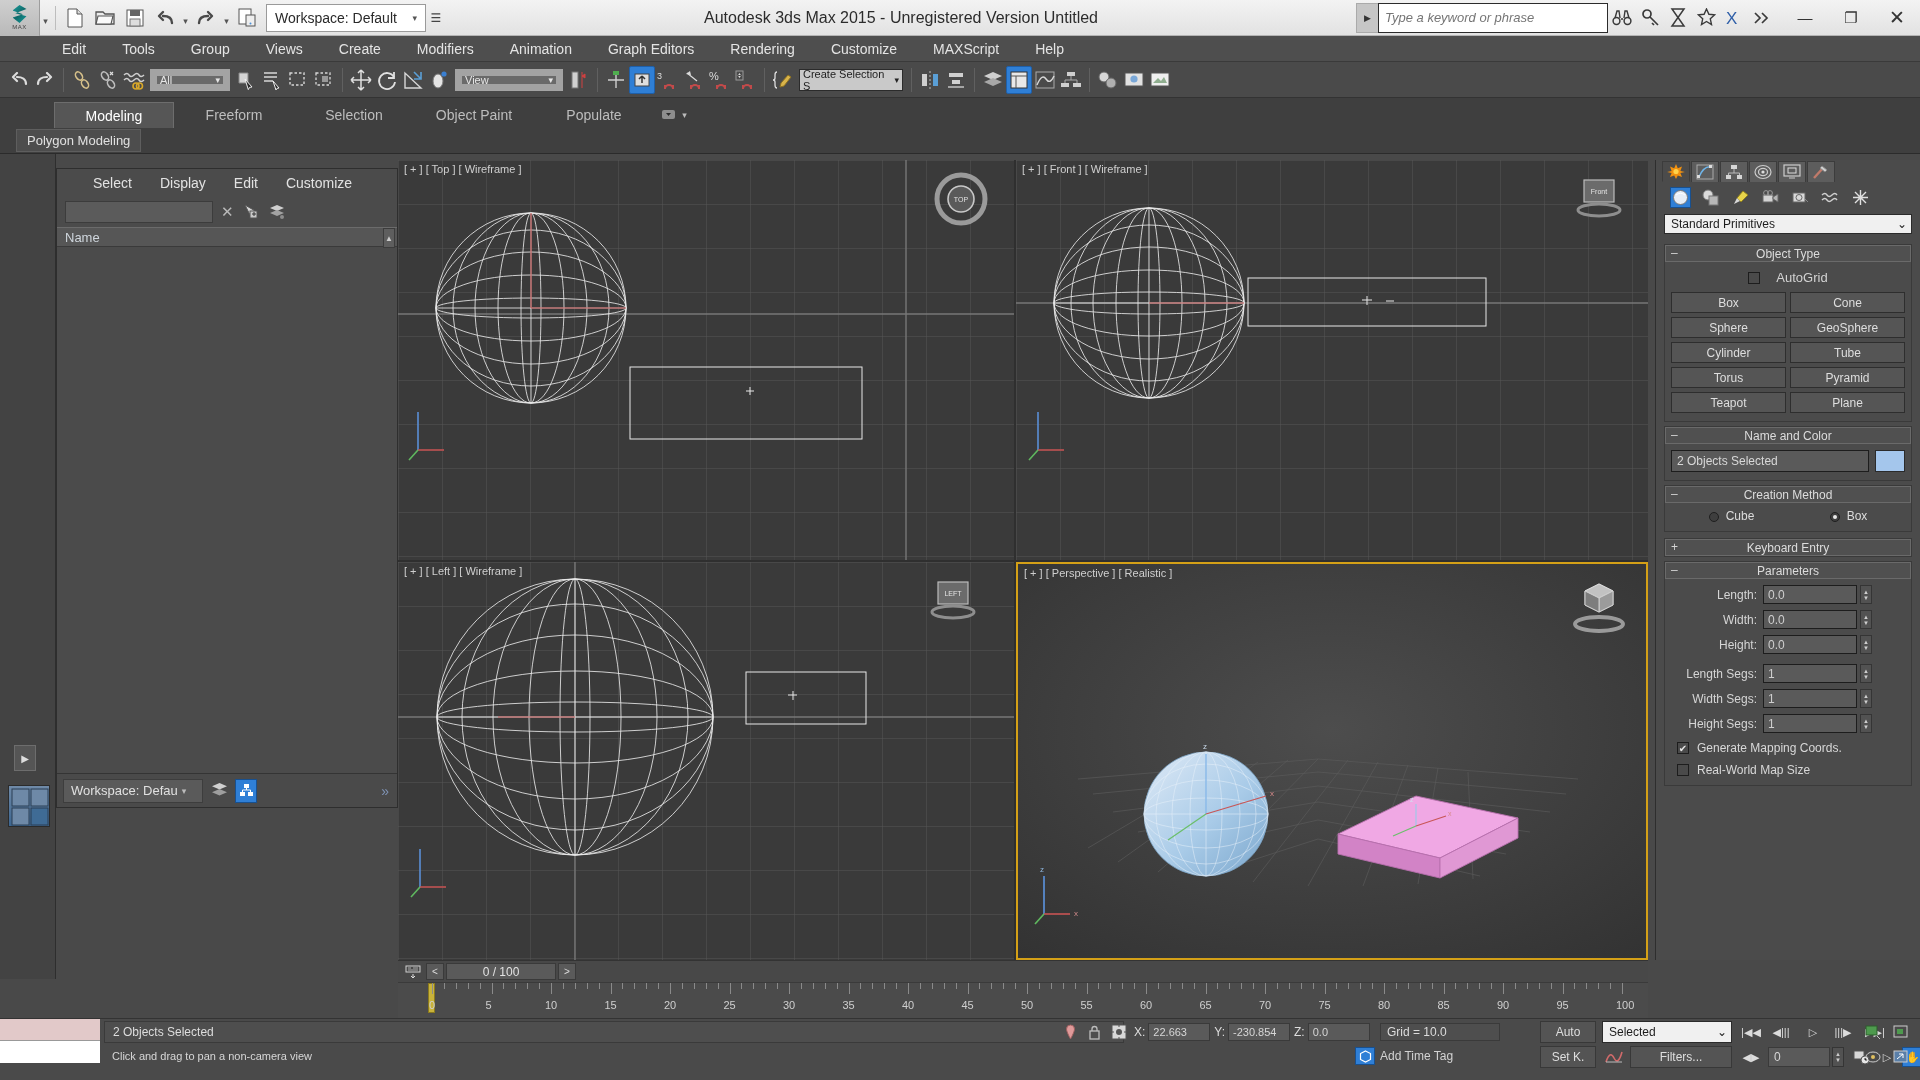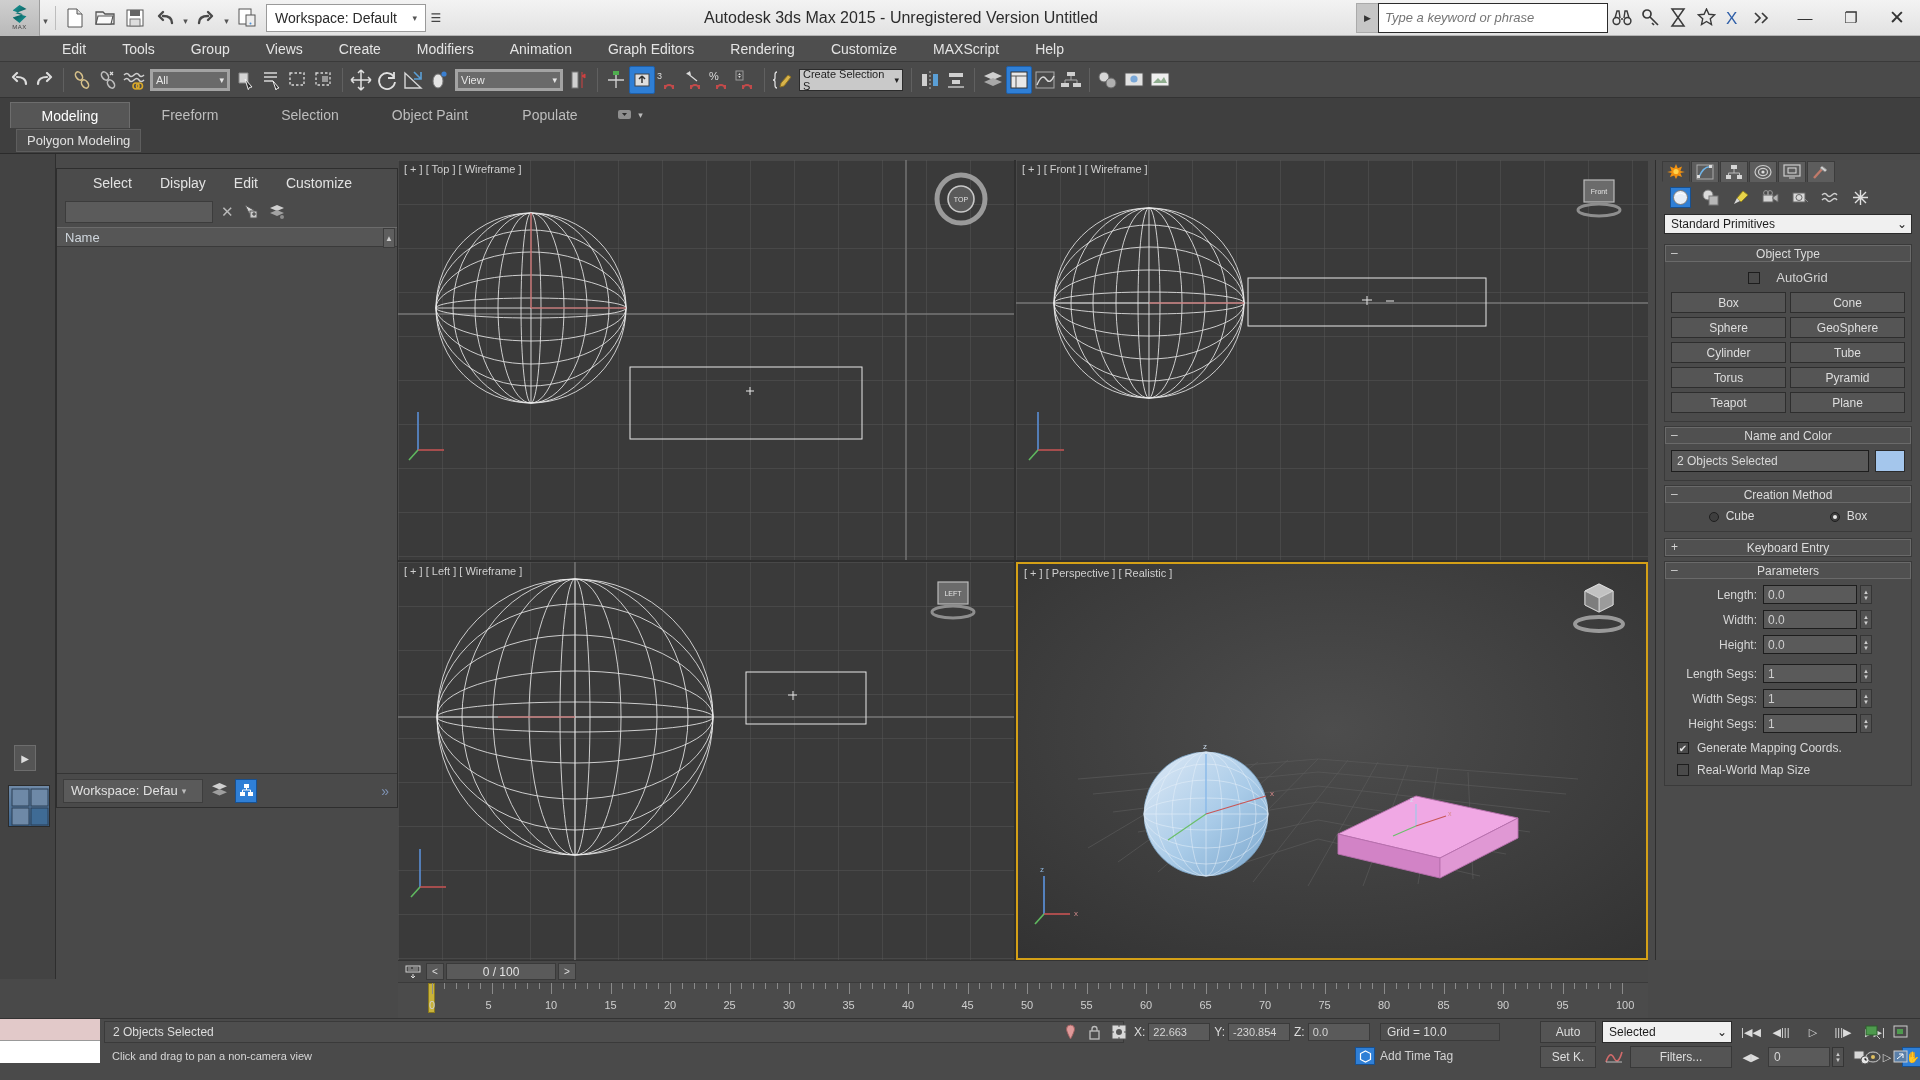--- a/index.html
+++ b/index.html
@@ -76,39 +76,39 @@
   .maintb{
     position:absolute;left:0;top:62px;width:1920px;height:36px;
     background:#4a4a4a;border-bottom:1px solid #333;
     display:flex;align-items:center;padding-left:6px;
   }
   .tbbtn{width:26px;height:28px;display:flex;align-items:center;justify-content:center;
       color:#d9d9d9;border:1px solid transparent;border-radius:2px;position:relative;}
   .tbbtn.on{background:#2f7fd6;border-color:#1f5fa8;}
   .tbdiv{width:1px;height:24px;background:#606060;margin:0 5px;}
   .tbsel{
-    width:80px;height:22px;background:#6a6a6a;border:3px solid #a3a3a3;color:#e6e6e6;
+    width:80px;height:22px;background:#6a6a6a;border:7px solid #a3a3a3;color:#e6e6e6;
     font-size:11px;display:flex;align-items:center;padding:0 3px;margin:0 3px;
   }
   .tbsel .lbl{flex:1;}
   .tbsel .cv{font-size:9px;}
   .tbsel.wide{width:108px;}
   .tbsel.createsel{width:104px;background:#c9c9c9;color:#222;border:1px solid #2b2b2b;}
 
   
   .ribbon{
     position:absolute;left:0;top:98px;width:1920px;height:56px;
     background:#3f3f3f;border-bottom:1px solid #2b2b2b;
   }
   .rtabs{height:30px;display:flex;align-items:flex-end;padding-left:10px;}
   .rtab{
     min-width:120px;height:26px;line-height:26px;text-align:center;font-size:14px;
     color:#bdbdbd;padding:0 18px;
   }
-  .rtab.active{background:#565656;color:#fff;border:1px solid #6d6d6d;border-bottom:none;}
+  .rtab.active{background:#565656;color:#fff;border:1px solid #6d6d6d;border-bottom:none;margin-left:44px;}
   .rdrop{width:40px;height:26px;display:flex;align-items:center;justify-content:center;gap:3px;}
   .rpanel{height:25px;display:flex;align-items:center;padding-left:16px;}
   .rpanel .pl{background:#4d4d4d;padding:3px 10px;font-size:13px;color:#e0e0e0;border:1px solid #5e5e5e;}
 
   
   .leftblank{position:absolute;left:0;top:154px;width:56px;height:825px;background:#434343;
     border-right:1px solid #2e2e2e;}
   .leftarrow{position:absolute;left:14px;top:745px;width:22px;height:26px;background:#555;
      border:1px solid #6d6d6d;display:flex;align-items:center;justify-content:center;color:#ddd;font-size:10px;}
   .leftthumb{position:absolute;left:8px;top:785px;width:42px;height:42px;

